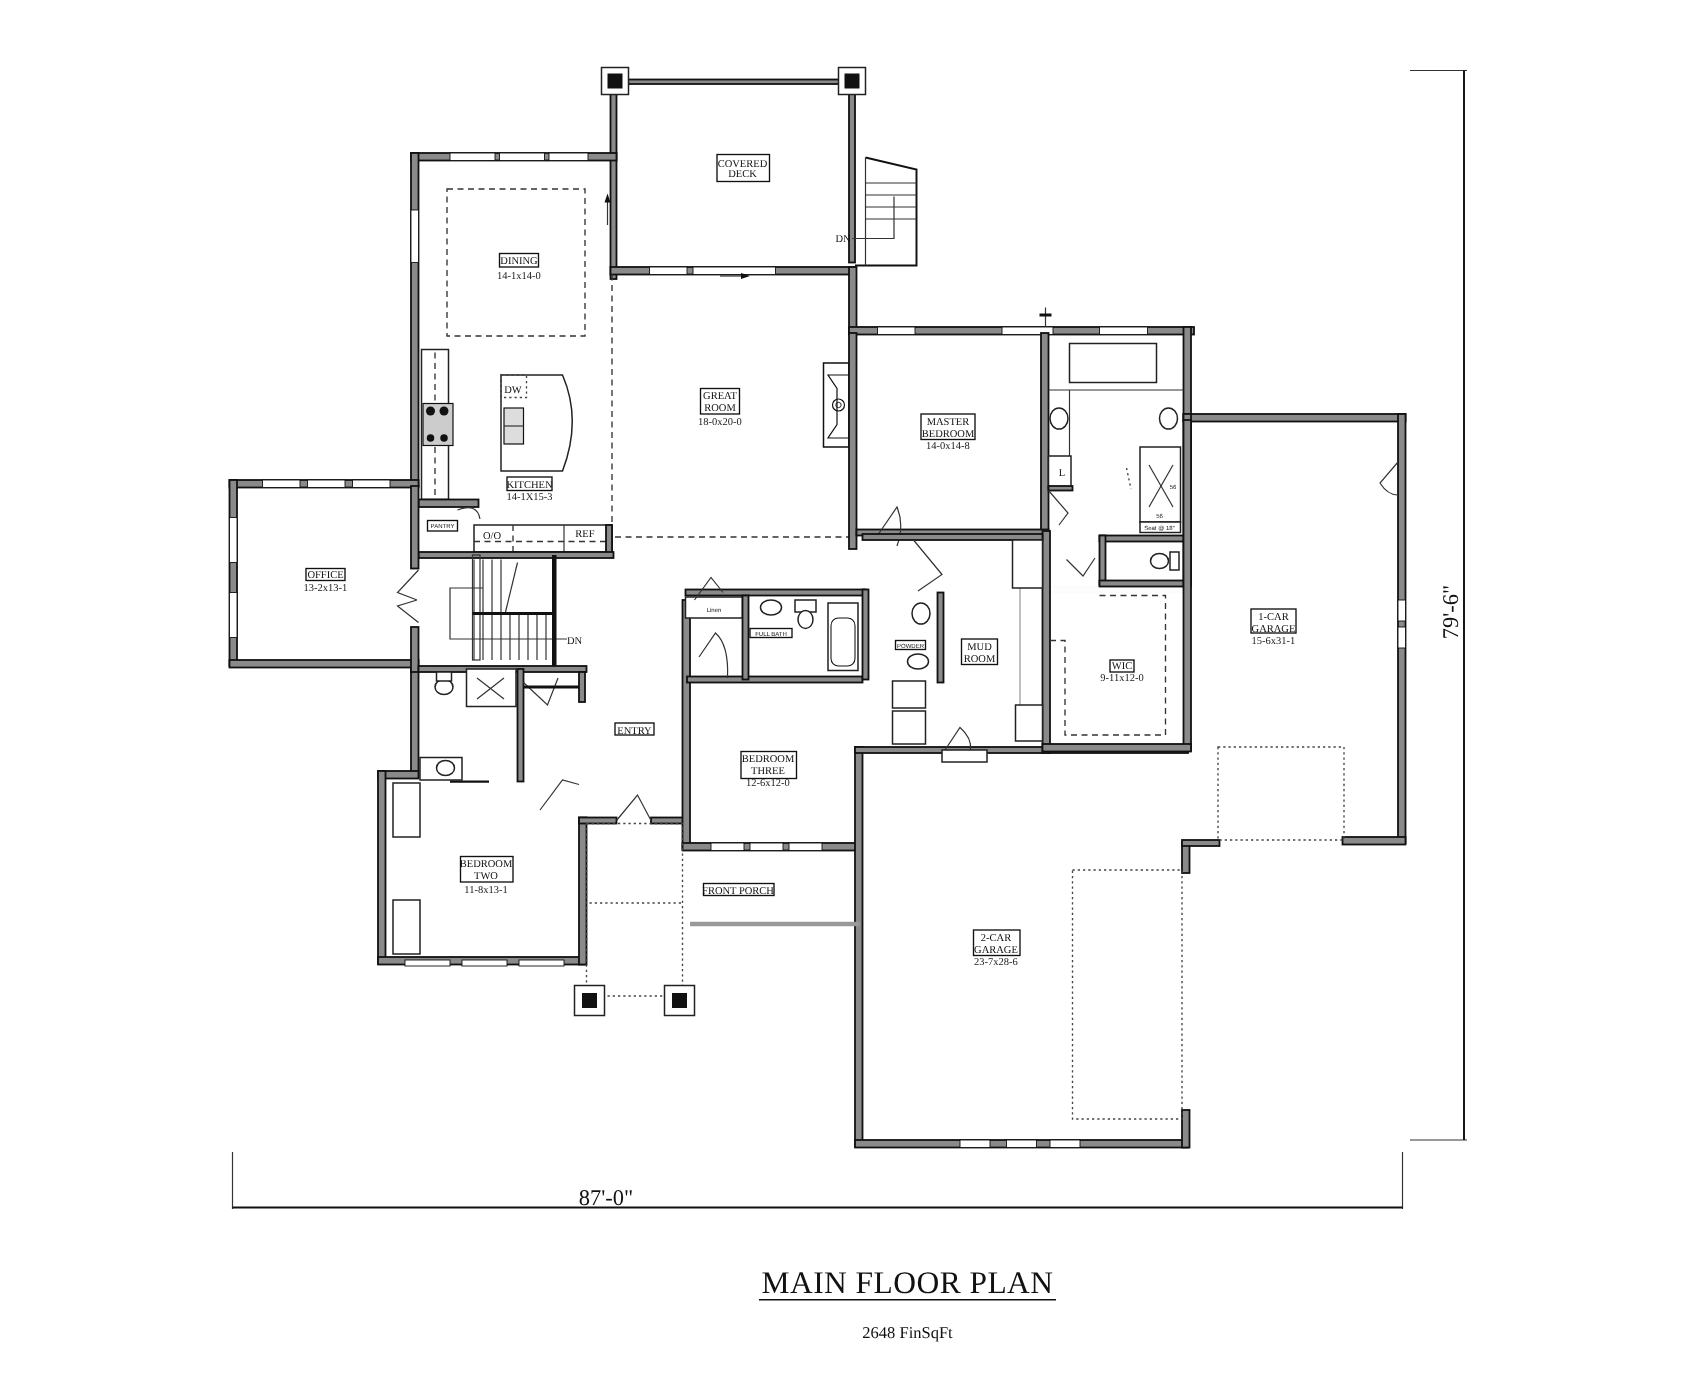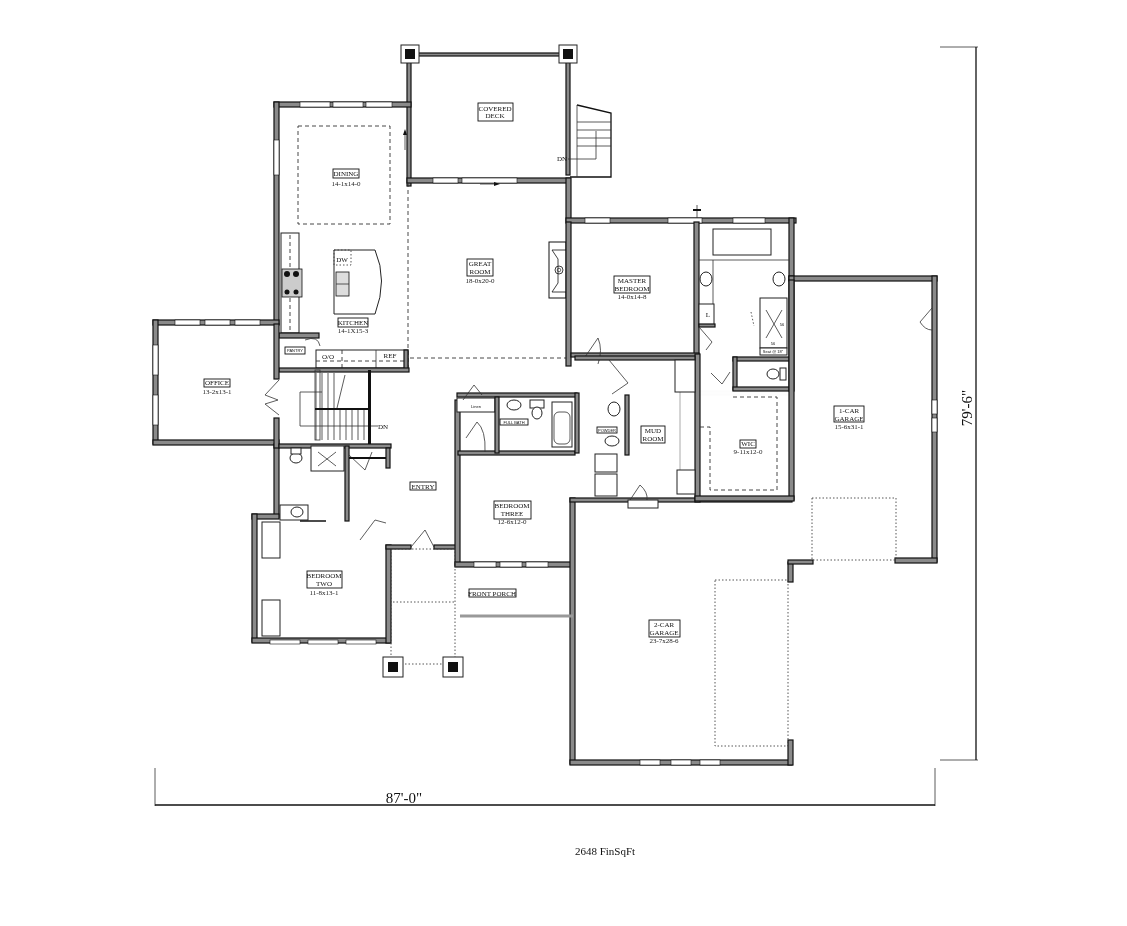--- a/index.html
+++ b/index.html
@@ -11,21 +11,21 @@
   .dash { stroke:#333; fill:none; stroke-width:0.9; stroke-dasharray:4 3; }
   .dot  { stroke:#444; fill:none; stroke-width:0.9; stroke-dasharray:1.5 2; }
   .fix  { stroke:#222; fill:#fff; stroke-width:1; }
   .lbl  { font-family:"Liberation Serif", serif; font-size:7px; fill:#111; text-anchor:middle; }
   .dim  { font-family:"Liberation Serif", serif; font-size:7px; fill:#222; text-anchor:middle; }
   .lblbox { fill:#fff; stroke:#111; stroke-width:0.9; }
   .dimtext { font-family:"Liberation Serif", serif; font-size:15px; fill:#111; text-anchor:middle; }
   .tiny { font-family:"Liberation Sans", sans-serif; font-size:4px; fill:#111; text-anchor:middle; }
   .title { position:absolute; left:440px; top:844px; width:330px; text-align:center; }
   .title-main { font-family:"Liberation Serif", serif; font-size:21px; color:#111; letter-spacing:0.3px; display:inline-block; border-bottom:1.5px solid #111; padding:0 2px; line-height:22px; }
-  .title-sub { font-family:"Liberation Serif", serif; font-size:11px; color:#111; margin-top:1px; }
+  .title-sub { font-family:"Liberation Serif", serif; font-size:11px; color:#111; margin-top:16px; }
 </style>
 </head>
 <body>
 
 <svg id="plan" width="1127" height="840" viewBox="0 0 1127 840">
 
   <g>
     <rect x="410" y="53" width="157" height="3" class="wall"></rect>
     <rect x="407" y="53" width="4" height="133" class="wall"></rect>
     <rect x="566" y="53" width="4" height="122" class="wall"></rect>
@@ -360,14 +360,15 @@
   </g>
   <g>
     <line x1="940" y1="47" x2="978" y2="47" class="thin"></line>
     <line x1="940" y1="760" x2="978" y2="760" class="thin"></line>
     <line x1="976" y1="47" x2="976" y2="760" class="line"></line>
     <text x="0" y="0" class="dimtext" transform="translate(972,408) rotate(-90)">79'-6"</text>
   </g>
 </svg>
 
 <div class="title">
+  <div class="title-main">MAIN FLOOR PLAN</div>
   <div class="title-sub">2648 FinSqFt</div>
 </div>
 
 </body></html>

